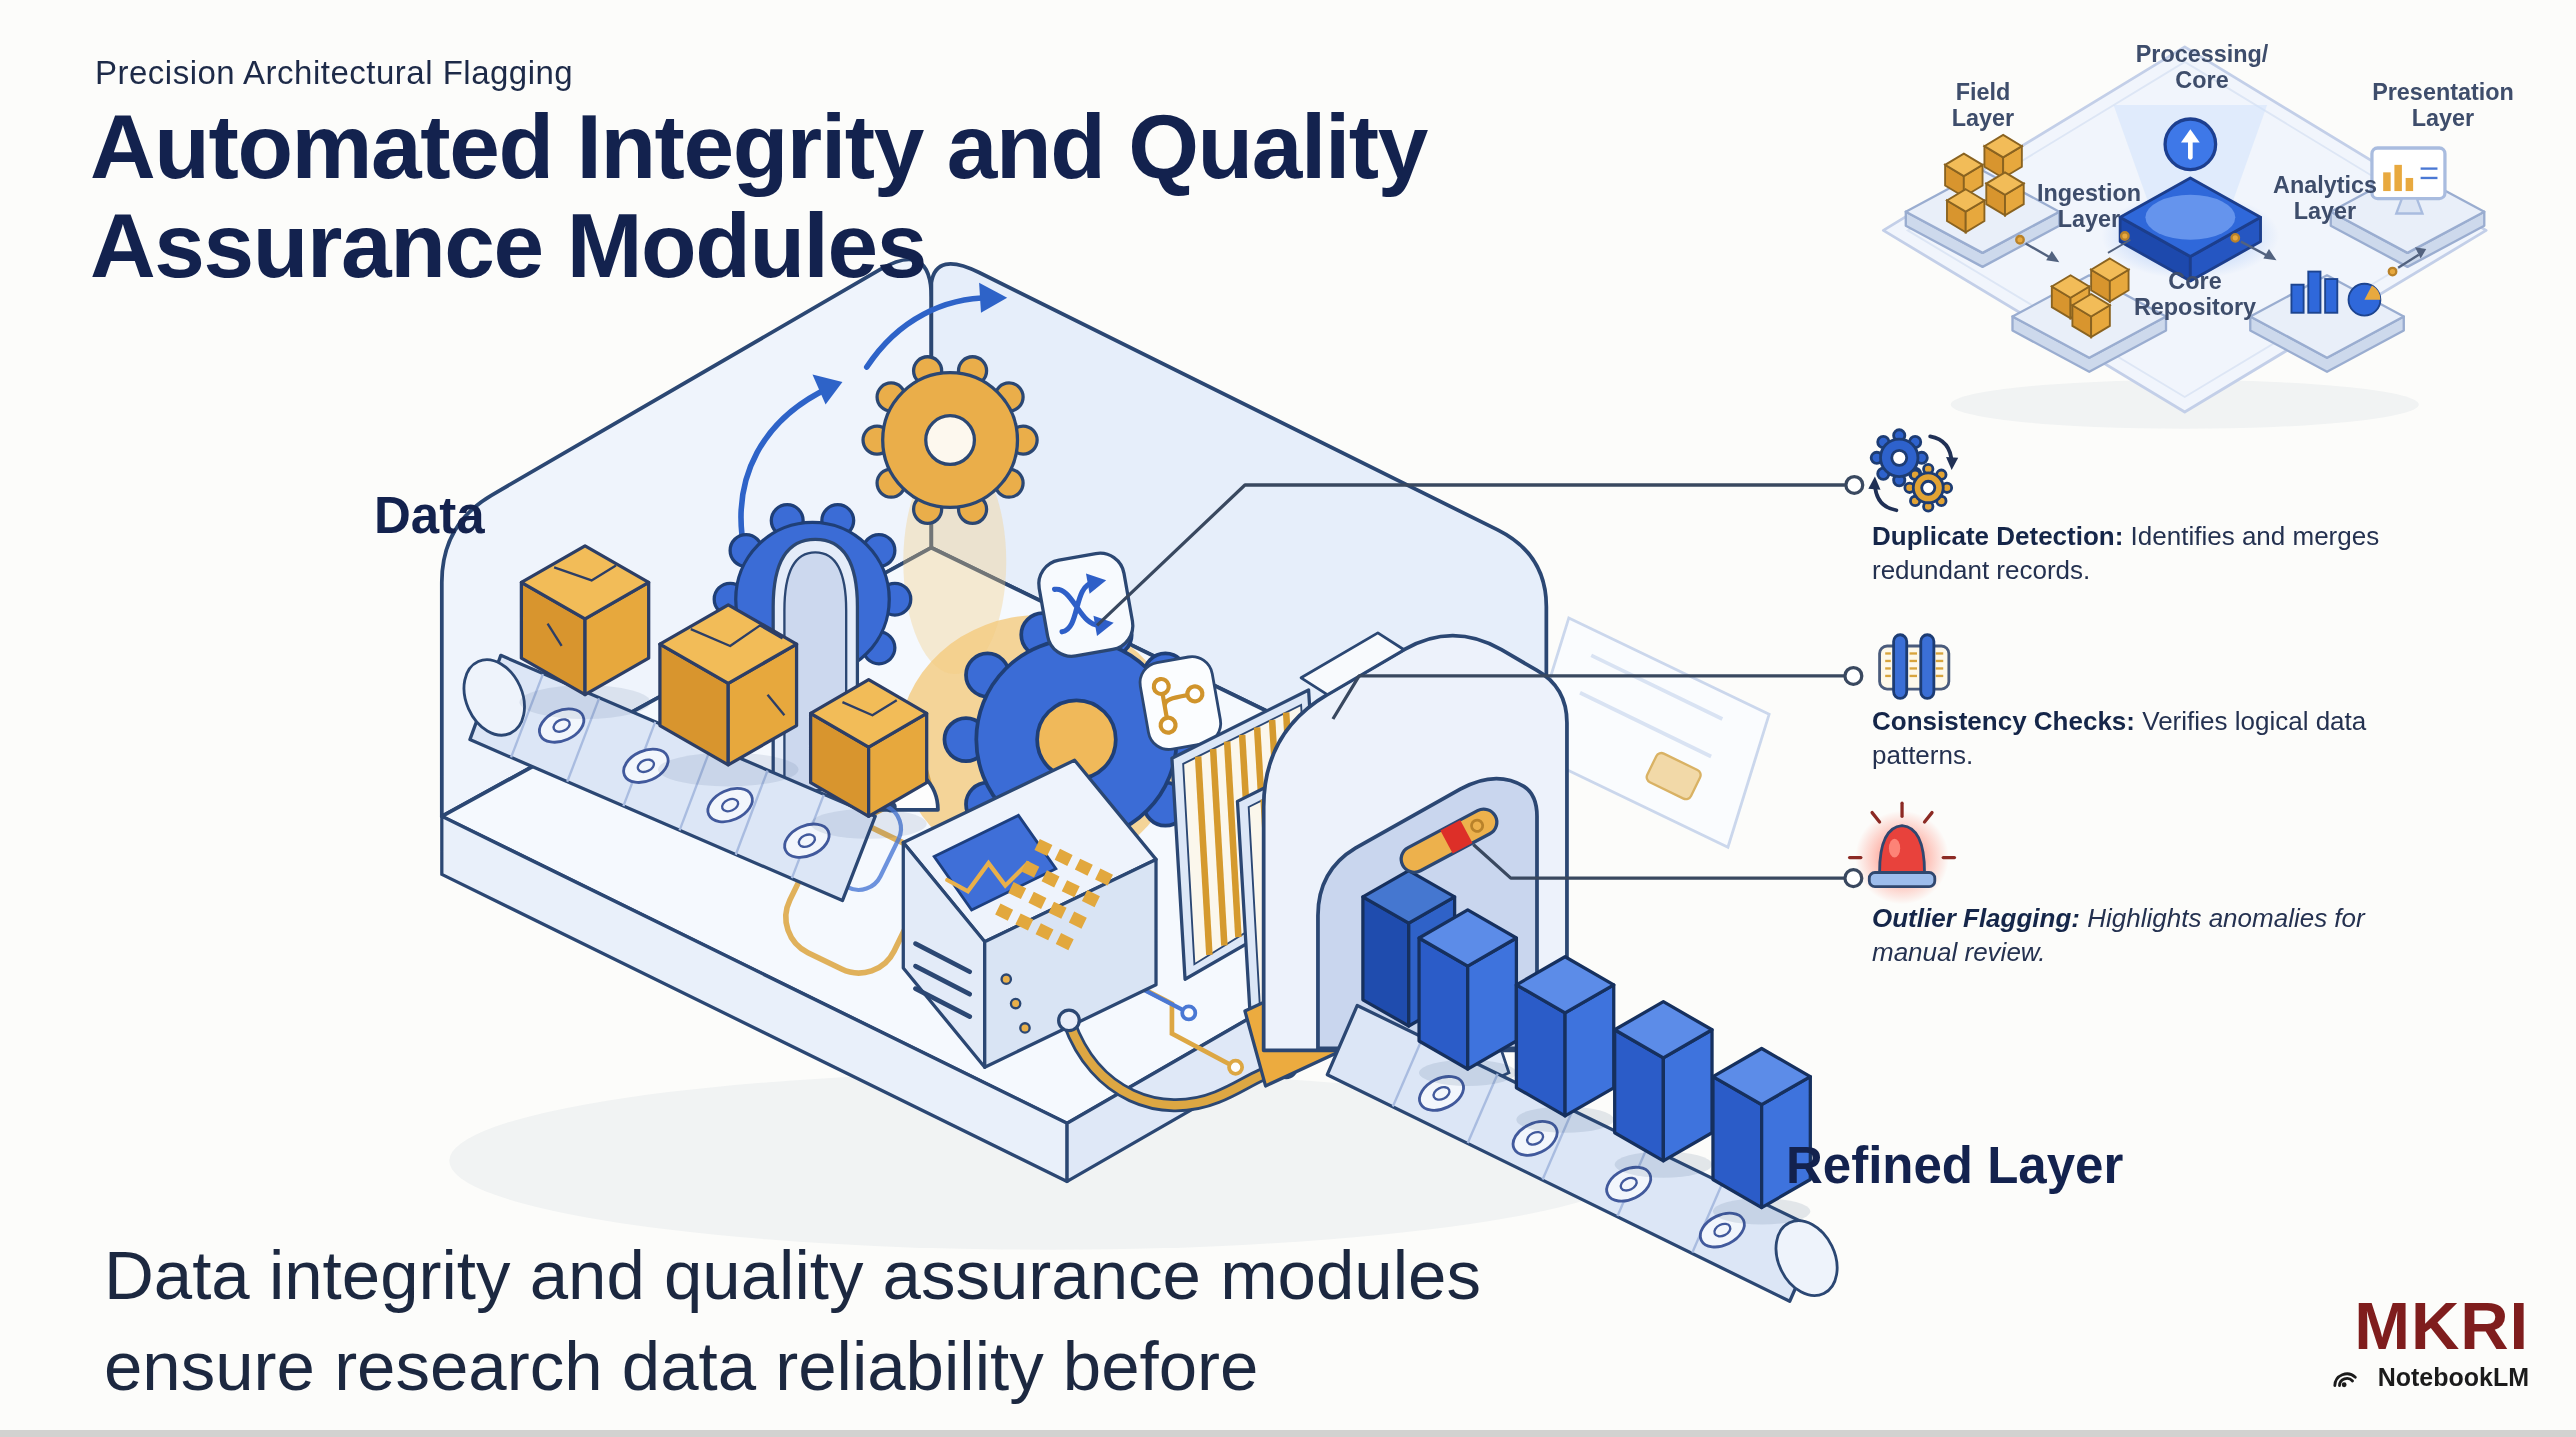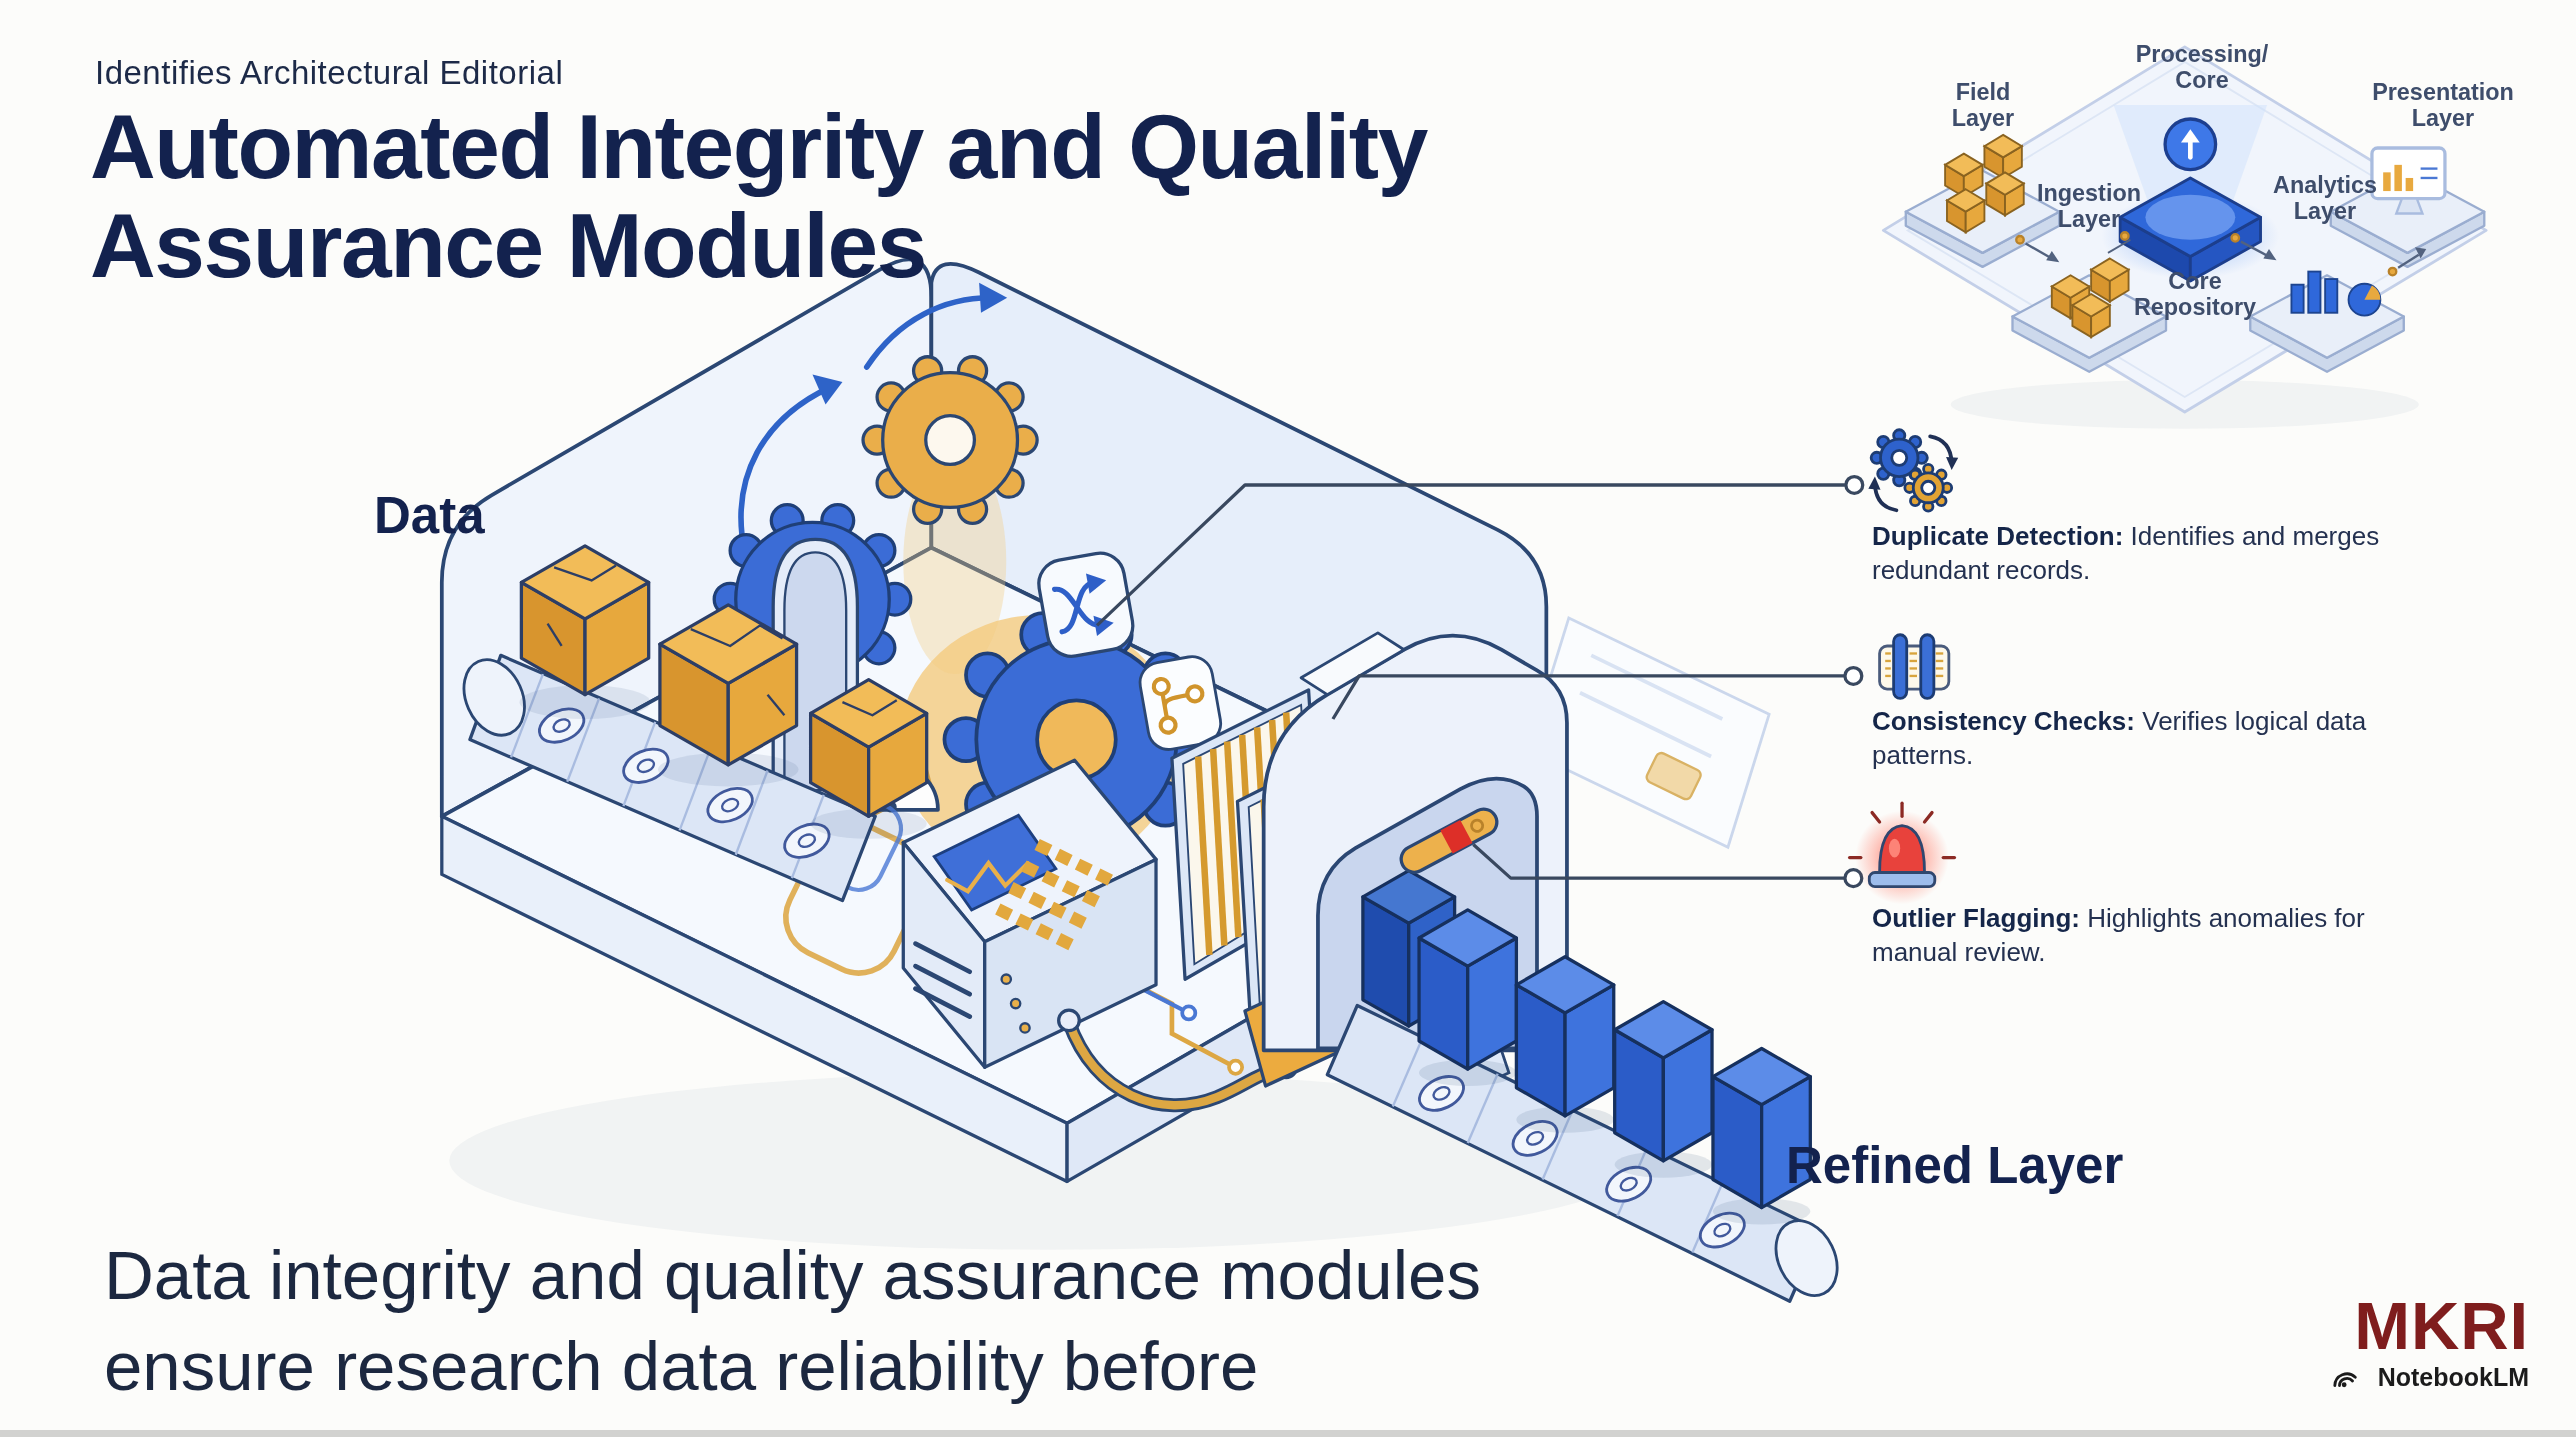--- a/index.html
+++ b/index.html
@@ -10,21 +10,21 @@
   .title{left:90px;top:97px;width:1666px;font-size:91px;font-weight:800;line-height:1.09;
          color:#13224e;letter-spacing:-1.4px;margin:0;}
   .flow-label{font-size:51px;font-weight:700;color:#13224e;}
   #data-label{left:374px;top:466px;margin-top:20px;}
   #refined-label{left:1786px;top:1136px;}
   .map-label{position:absolute;transform:translateX(-50%);text-align:center;font-size:23.4px;
              line-height:1.13;font-weight:600;color:#3e4d6b;}
   .callout{position:absolute;left:1872px;width:562px;font-size:26px;line-height:1.3;color:#243150;}
   .callout b{font-weight:700;color:#152649;}
   .callout b::after{content:" ";}
-  #callout-0{top:520px;} #callout-1{top:705px;} #callout-2{top:902px;}
+  #callout-0{top:520px;} #callout-1{top:705px;} #callout-2{top:902px;font-style:italic;}
   .caption{left:104px;top:1230px;width:1395px;font-size:69px;line-height:1.32;color:#1c2840;}
   .logo-block{right:47px;top:1292px;text-align:right;}
   .logo-text{font-size:67px;font-weight:800;color:#7f1d1d;letter-spacing:0.9px;line-height:1;}
   .attribution{display:flex;justify-content:flex-end;align-items:center;gap:18px;font-size:25px;
                font-weight:700;color:#1b1b1b;margin-top:3.7px;}
   .bottom-strip{left:0;bottom:0;width:100%;height:8.4px;background:#d2d2d0;}
   svg.art{position:absolute;left:0;top:0;}
 </style>
 </head>
 <body>
@@ -569,21 +569,21 @@
         <circle cx="2388" cy="254" r="4" fill="#e8a93f" stroke="#b9822a"></circle>
         <line x1="2394" y1="258" x2="2424" y2="274"></line>
         <polygon points="2432,278 2418,276 2424,266" fill="#52627f" stroke="none"></polygon>
         <circle cx="2556" cy="290" r="4" fill="#e8a93f" stroke="#b9822a"></circle>
         <line x1="2562" y1="286" x2="2584" y2="272"></line>
         <polygon points="2592,266 2580,264 2586,276" fill="#52627f" stroke="none"></polygon>
       </g>
     </g>
   </svg>
 
-  <div class="abs kicker">Identifies Architectural Editorial</div>
+  <div class="abs kicker">Precision Architectural Flagging</div>
   <h1 class="abs title">Automated Integrity and Quality Assurance Modules</h1>
 
   <div class="map-label" style="left:1983px;top:79px;width:103px;">Field Layer</div>
   <div class="map-label" style="left:2202px;top:41px;width:150px;">Processing/ Core</div>
   <div class="map-label" style="left:2443px;top:79px;width:159px;">Presentation Layer</div>
   <div class="map-label" style="left:2089px;top:180px;width:122px;">Ingestion Layer</div>
   <div class="map-label" style="left:2325px;top:172px;width:122px;">Analytics Layer</div>
   <div class="map-label" style="left:2195px;top:268px;width:140px;">Core Repository</div>
 
   <div class="abs flow-label" id="data-label">Data</div>

